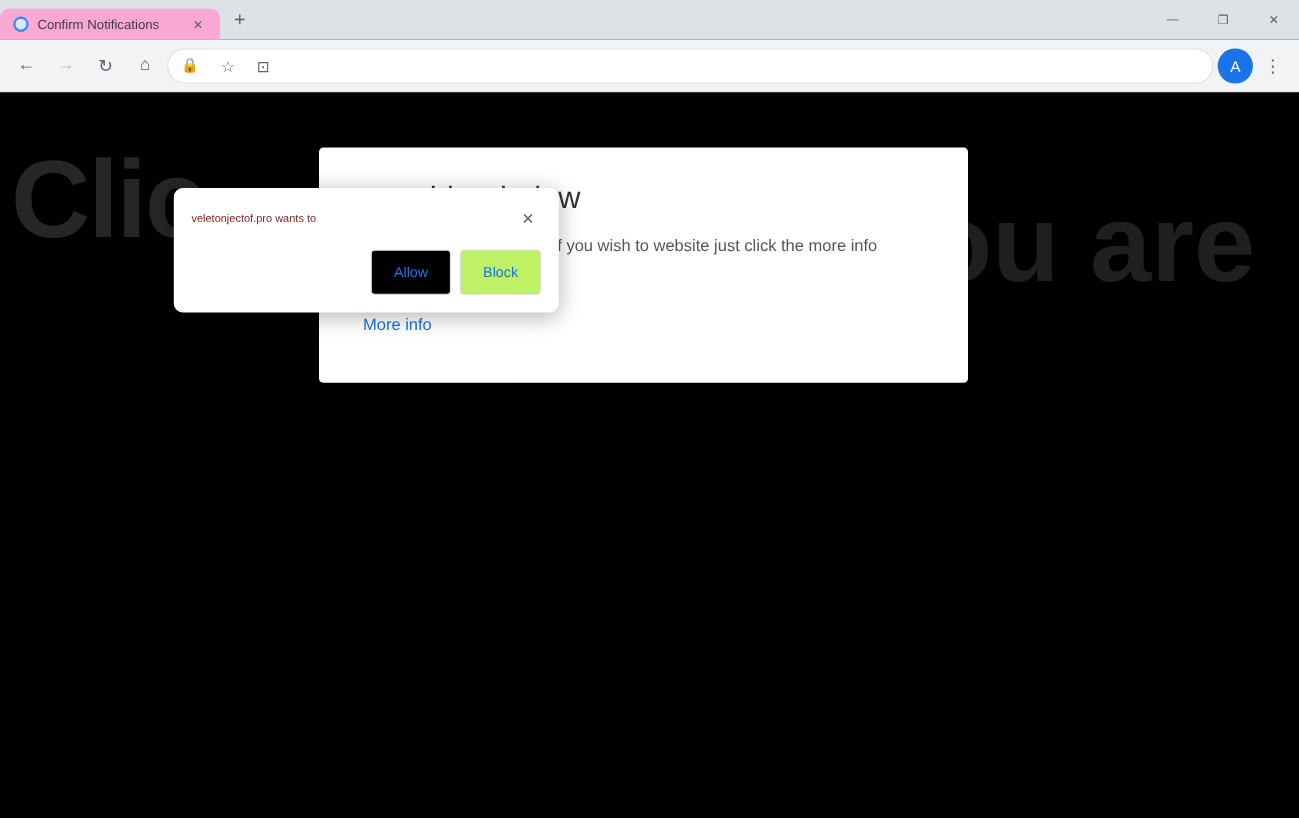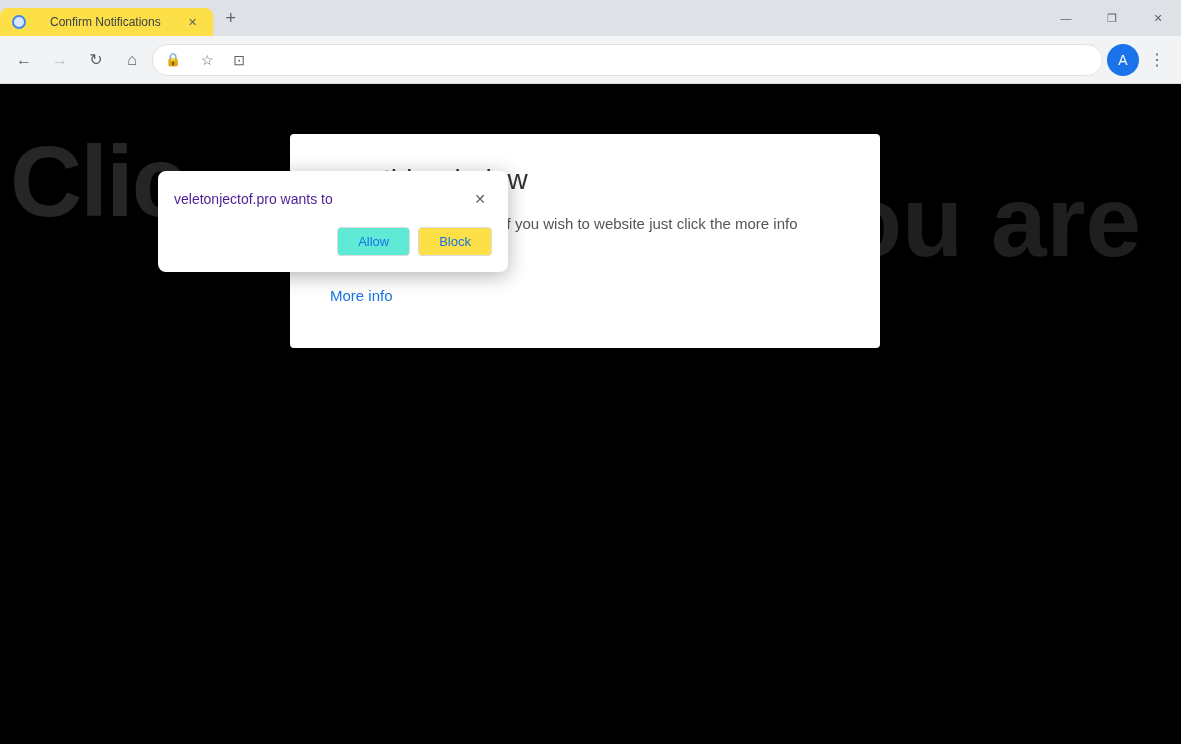--- a/index.html
+++ b/index.html
@@ -4,26 +4,26 @@
   <style>
     * { margin: 0; padding: 0; box-sizing: border-box; }
     body { width: 1181px; height: 744px; overflow: hidden; font-family: 'Segoe UI', Arial, sans-serif; background: #000; }
 
     
     .browser-window { width: 1181px; height: 744px; display: flex; flex-direction: column; }
     .tab {
       display: flex;
       align-items: center;
       height: 28px;
-      background: #fde047;
+      background: #f9a8d4;
       border-radius: 8px 8px 0 0;
       padding: 0 12px;
       font-size: 12px;
       color: #3c4043;
-      gap: 24px;
+      gap: 8px;
       min-width: 200px;
       max-width: 240px;
       position: relative;
       justify-content: center;
     }
     .tab-favicon {
       width: 14px; height: 14px;
       background: #4285f4;
       border-radius: 50%;
       display: flex; align-items: center; justify-content: center;
@@ -190,23 +190,23 @@
       padding: 0;
       z-index: 100;
     }
     .dialog-header {
       display: flex;
       align-items: center;
       justify-content: space-between;
       padding: 16px 16px 8px;
     }
     .dialog-title {
-      font-size: 14px;
+      font-size: 10px;
       font-weight: 500;
-      color: #4c1d95;
+      color: #7f1d1d;
     }
     .dialog-close-btn {
       width: 24px; height: 24px;
       border-radius: 50%;
       display: flex; align-items: center; justify-content: center;
       cursor: pointer;
       color: #5f6368;
       font-size: 14px;
     }
     .dialog-option {
@@ -229,31 +229,31 @@
     .dialog-buttons {
       display: flex;
       justify-content: flex-end;
       gap: 8px;
       padding: 8px 16px 16px;
     }
     .btn-allow {
       padding: 6px 20px;
       border: 1px solid #dadce0;
       border-radius: 4px;
-      background: #5eead4;
+      background: #000000;
       font-size: 13px;
       color: #1a73e8;
       cursor: pointer;
       font-family: inherit;
     }
     .btn-block {
-      padding: 0 20px;
+      padding: 12px 20px;
       border: 1px solid #dadce0;
       border-radius: 4px;
-      background: #fde047;
+      background: #bef264;
       font-size: 13px;
       color: #1a73e8;
       cursor: pointer;
       font-family: inherit;
     }
   </style>
 </head>
 <body>
 
 <div class="browser-window">

